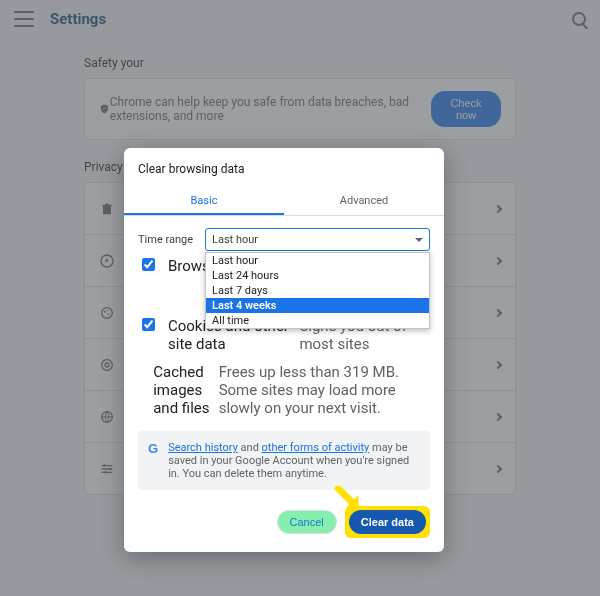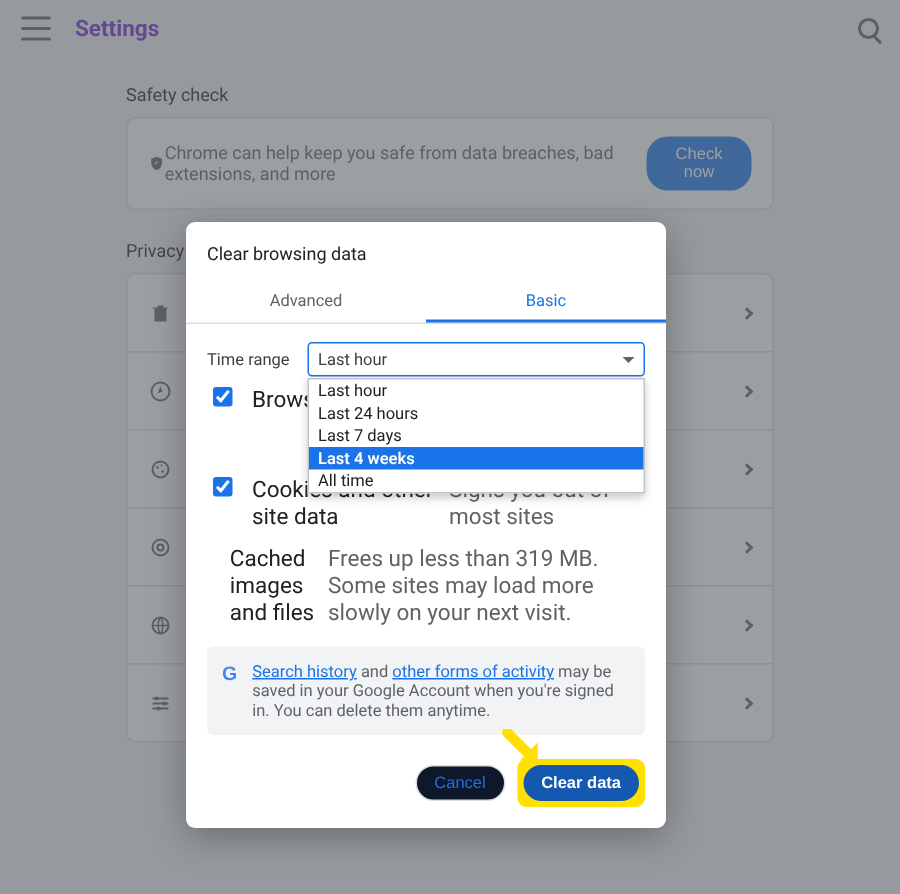--- a/index.html
+++ b/index.html
@@ -24,21 +24,21 @@
     color: #202124;
     position: relative;
     overflow: hidden;
   }
   
   .topbar {
     display: flex;
     align-items: center;
     padding: 10px 14px;
     font-size: 15px;
-    color: #6d28d9;
+    color: #0c4a6e;
   }
   .hamburger {
     width: 20px; height: 16px;
     display: flex; flex-direction: column; justify-content: space-between;
     margin-right: 16px;
   }
   .hamburger span { height: 2px; background: #5f6368; border-radius: 1px; }
   .search-icon {
     margin-left: auto;
     width: 14px; height: 14px;
@@ -243,21 +243,21 @@
   .info-box a { color: var(--blue); text-decoration: underline; cursor: pointer;}
   .dialog-actions {
     display: flex;
     justify-content: flex-end;
     gap: 8px;
     margin-top: 16px;
     align-items: center;
   }
   .btn-outline-blue {
     border: 1px solid var(--border);
-    background: #0f172a;
+    background: #86efac;
     color: var(--blue);
     border-radius: 14px;
     padding: 5px 12px;
     font-size: 11px;
     cursor: pointer;
   }
   .btn-primary {
     border: none;
     background: var(--blue-dark);
     color: #fff;
@@ -289,21 +289,21 @@
   <div class="hamburger">
       <span></span>
       <span></span>
       <span></span>
     </div>
   <strong>Settings</strong>
   <span class="search-icon"></span>
 </div>
 
 <div class="page">
-  <div class="section-title">Safety check</div>
+  <div class="section-title">Safety your</div>
   <div class="card">
     <svg class="shield" viewBox="0 0 24 24">
         <path fill="#5f6368" d="M12 2l8 3v6c0 5-3.4 9.7-8 11-4.6-1.3-8-6-8-11V5l8-3z"></path>
         <path fill="#fff" d="M10.5 13.5l-2-2 1-1 1 1 3-3 1 1z"></path>
       </svg>
     <span>Chrome can help keep you safe from data breaches, bad extensions, and more</span>
     <button class="btn-blue">Check now</button>
   </div>
 
   <div class="section-title">Privacy and security</div>
@@ -379,22 +379,22 @@
     </div>
   </div>
 </div>
 
 <div class="overlay"></div>
 
 <div class="dialog">
   <div class="dialog-title">Clear browsing data</div>
 
   <div class="tabs">
+    <div class="tab active">Basic</div>
     <div class="tab">Advanced</div>
-    <div class="tab active">Basic</div>
   </div>
 
   <div class="form-row">
     <label>Time range</label>
     <div class="select-wrap">
       <div class="select-box">
         <span>Last hour</span>
         <span class="caret"></span>
       </div>
       <div class="dropdown">

